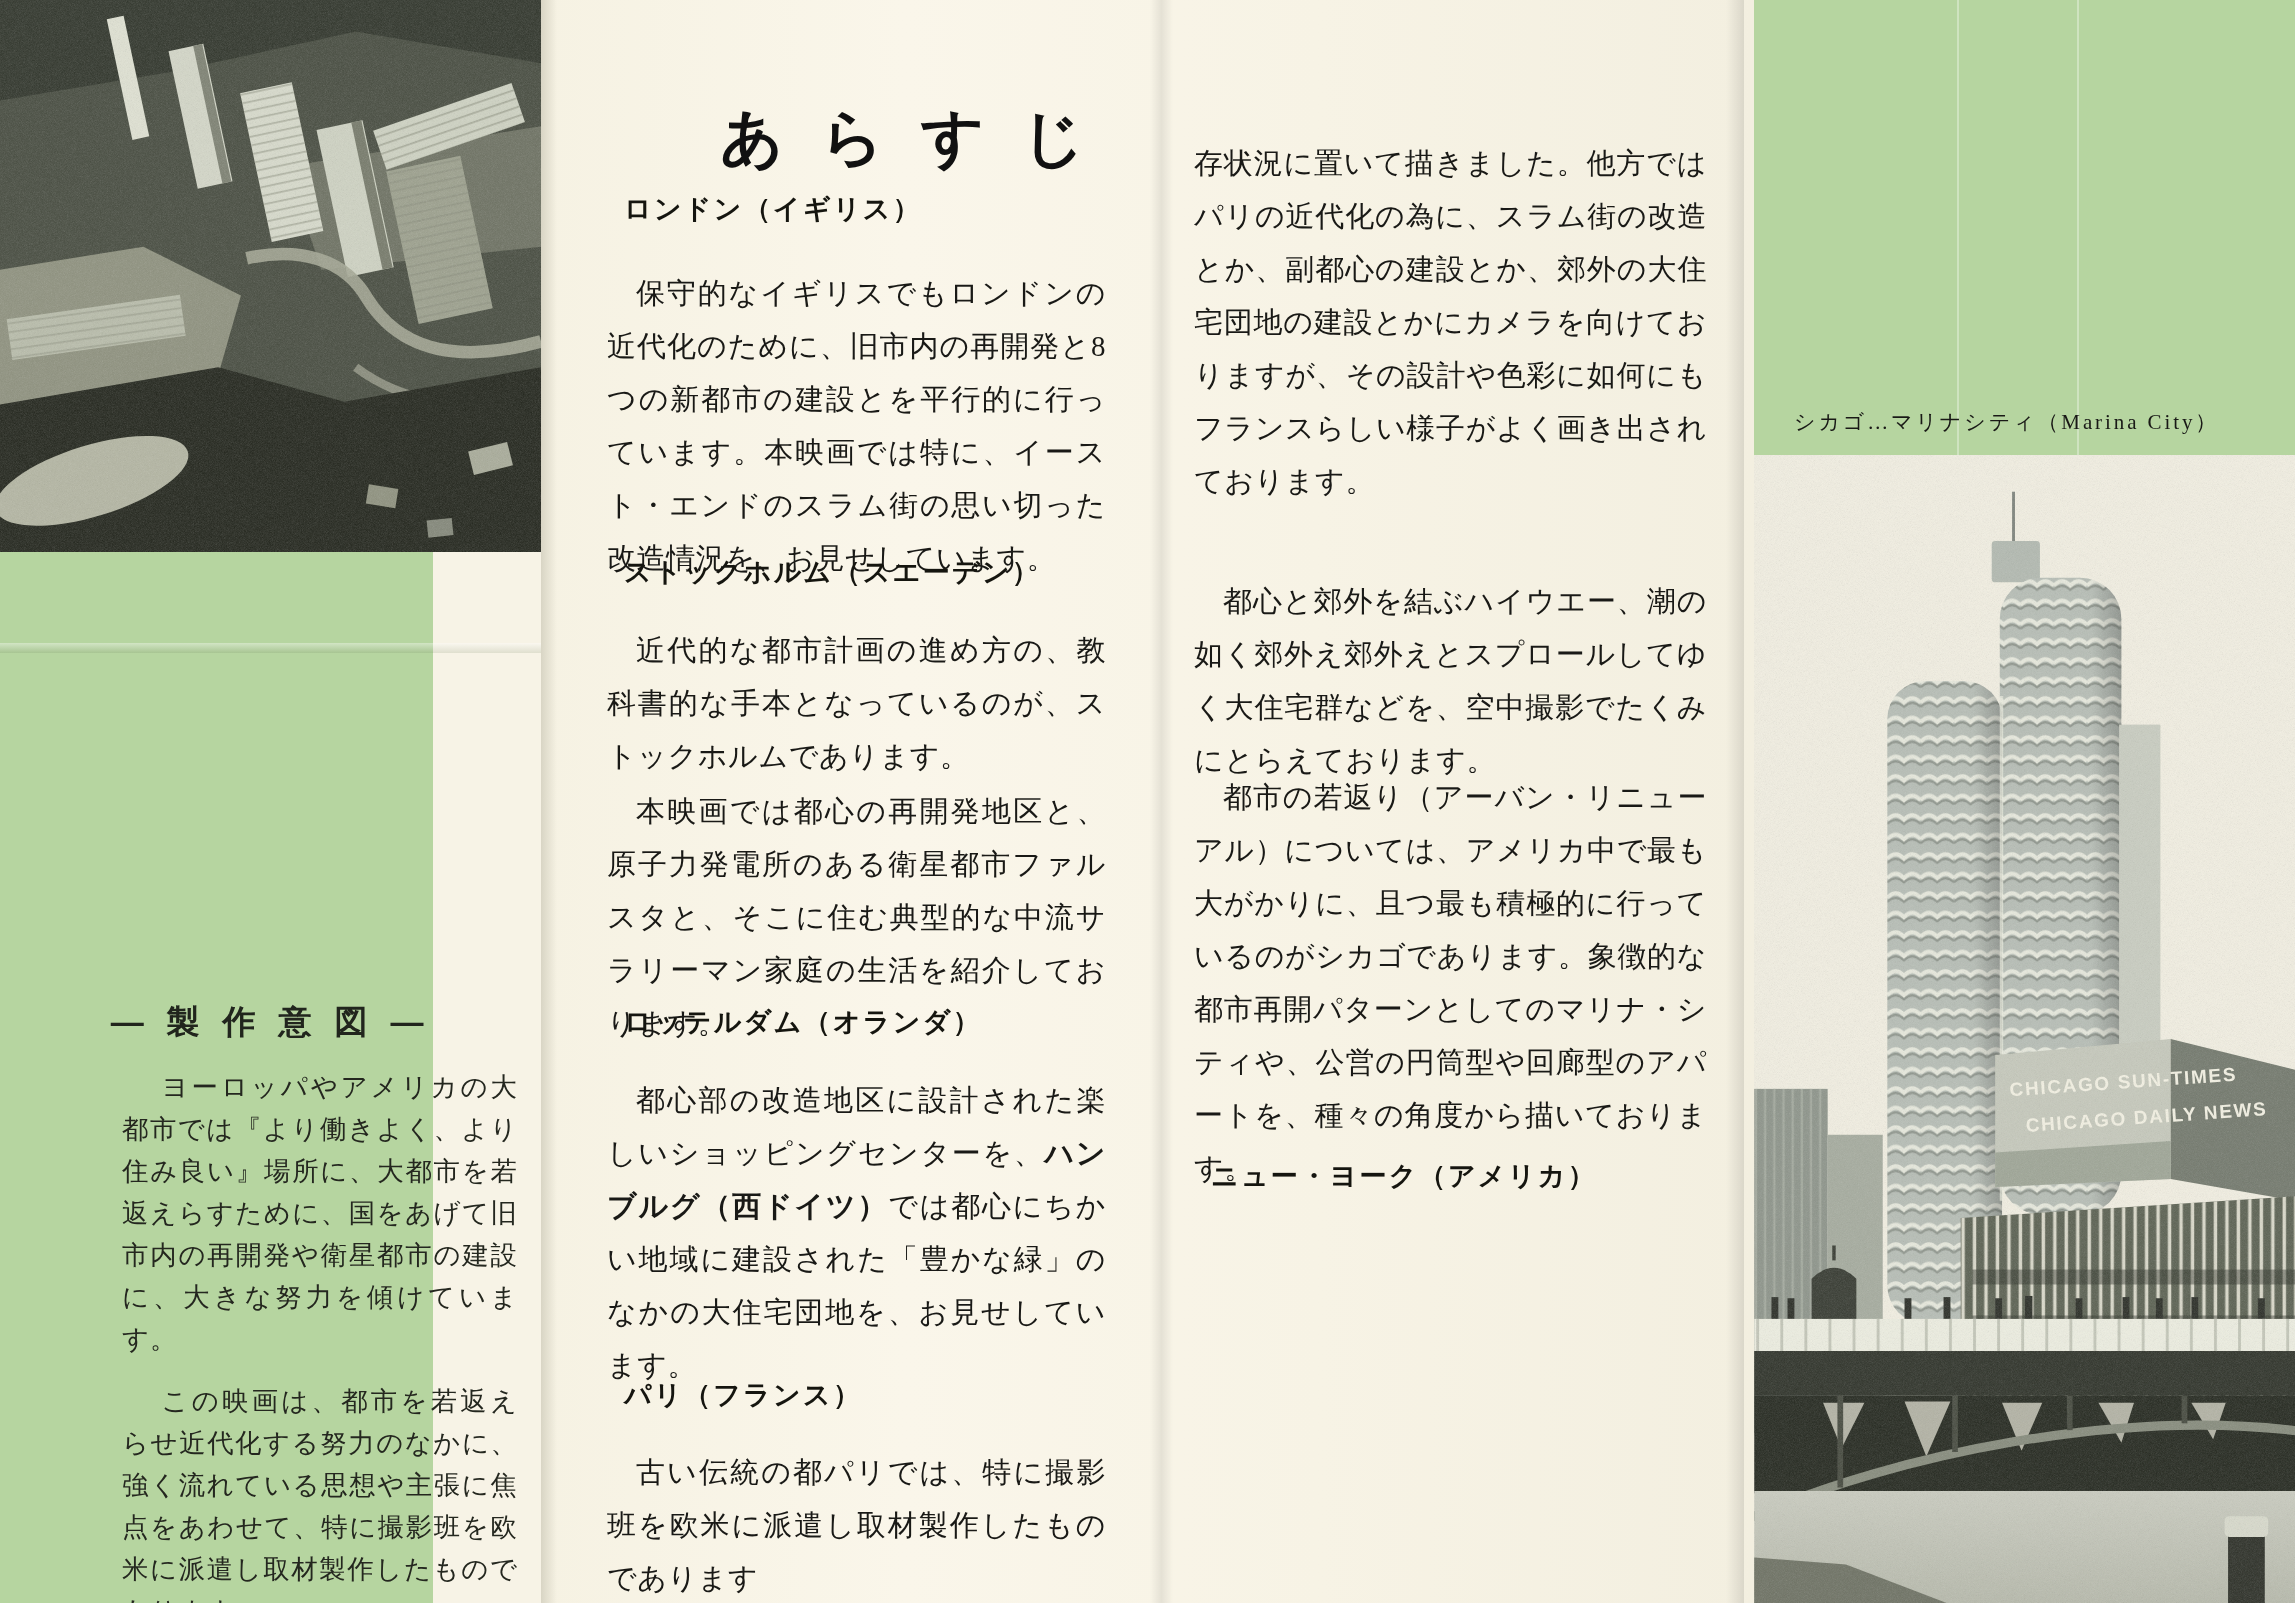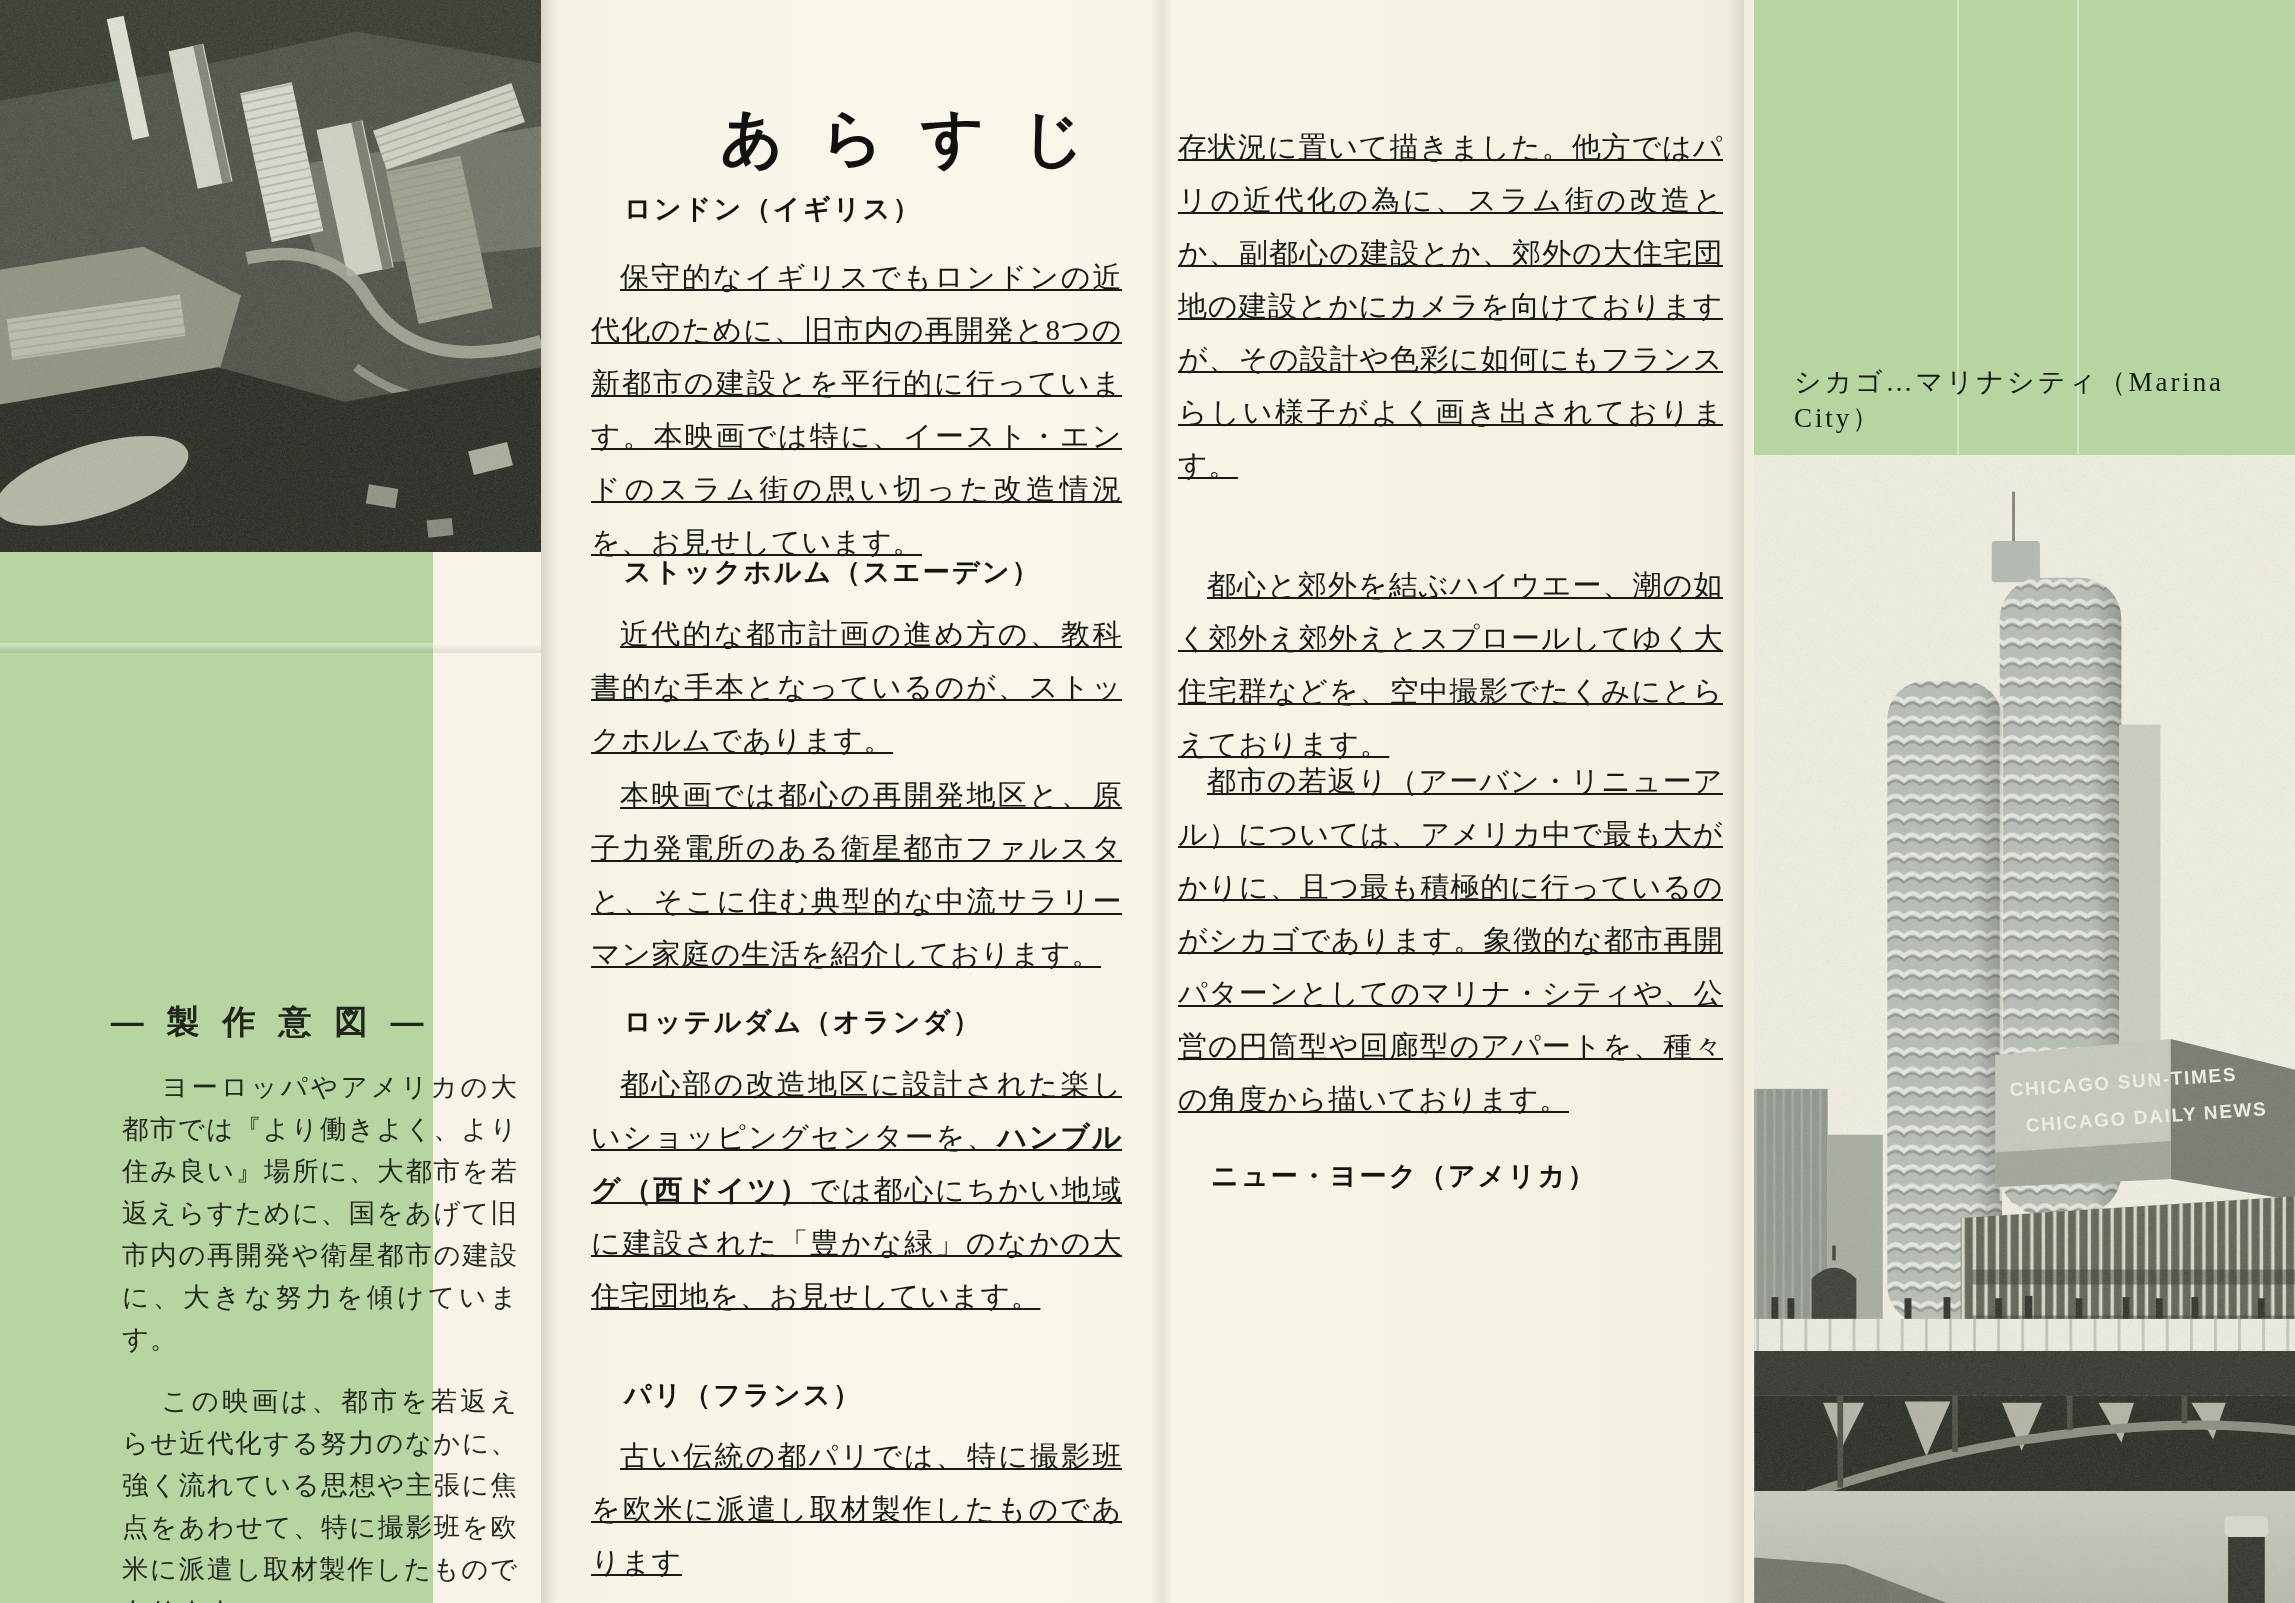--- a/index.html
+++ b/index.html
@@ -36,34 +36,34 @@
     font-family:"Liberation Sans","DejaVu Sans",sans-serif;
     font-size:26.4px;line-height:42px;letter-spacing:1.1px;color:#24271f;
     text-align:justify;
   }
   .left-paras p{margin:0 0 19.5px 0;text-indent:1.5em;}
   
   .blk{position:absolute;text-align:justify;}
   .mid{left:591px;width:531px;}
   .c3{left:1178px;width:545px;}
   .body-text{font-size:29px;line-height:53px;letter-spacing:0.6px;color:#191916;}
-  .body-text p{margin:0;text-indent:1em;text-decoration:underline;}
+  .body-text p{margin:16px;text-indent:1em;}
   .body-text p.noindent{text-indent:0;}
   .sec-head{
     font-family:"Liberation Sans","DejaVu Sans",sans-serif;font-weight:700;
     font-size:27px;letter-spacing:2.3px;color:#15150f;padding-left:33px;
   }
   .syn-title{
     font-family:"Liberation Sans","DejaVu Sans",sans-serif;font-weight:700;
     font-size:62px;letter-spacing:37px;text-indent:37px;text-align:right;color:#111;
   }
   
   .marina-caption{
     position:absolute;left:40px;bottom:19.5px;
-    font-size:27px;letter-spacing:2.9px;color:#191916;
+    font-size:21px;letter-spacing:2.9px;color:#191916;
   }
 </style>
 </head>
 <body>
 
 <div class="sheet">
 
   <div class="panel-left">
 
     <svg class="photo" style="left:0;top:0;" width="541" height="552" viewBox="0 0 943 962">

